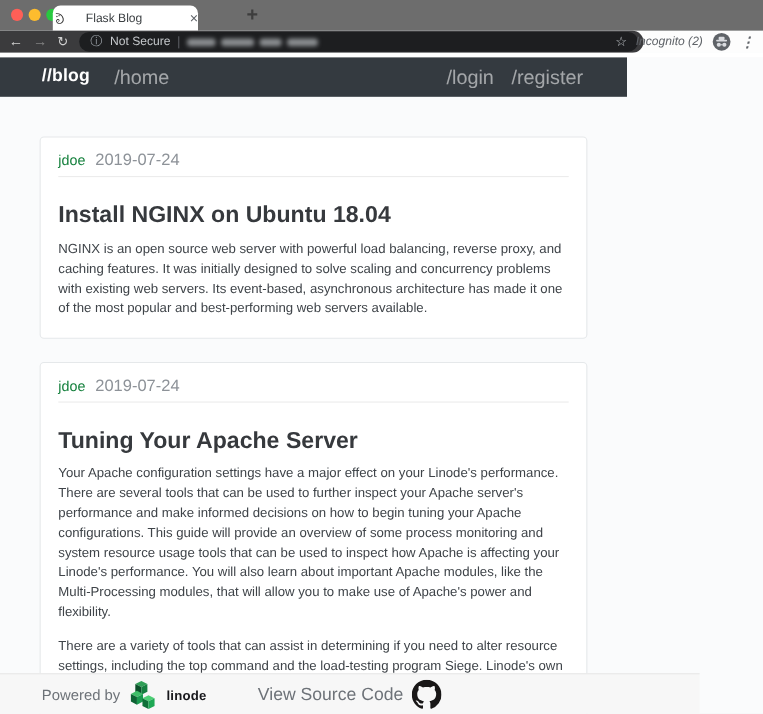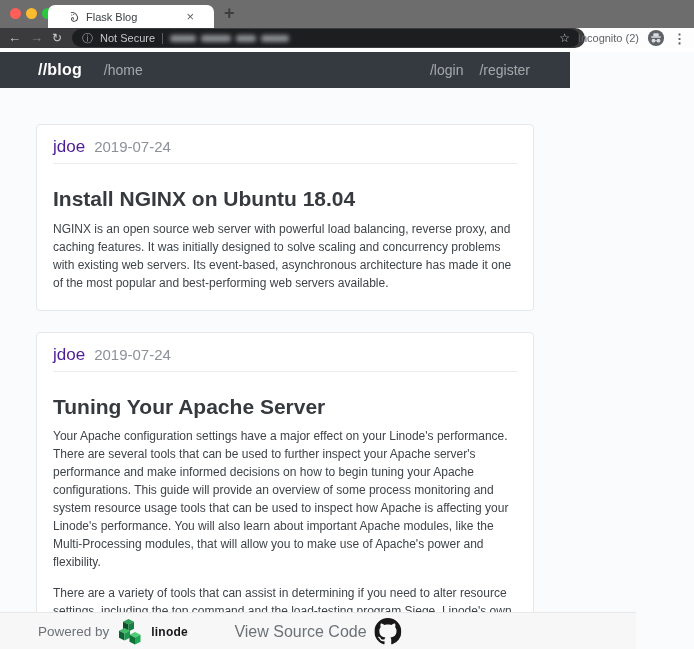--- a/index.html
+++ b/index.html
@@ -5,58 +5,58 @@
   html,body{margin:0;padding:0;background:#e0e0e0;}
   *{box-sizing:border-box;font-family:"Liberation Sans",sans-serif;}
   .screen{position:relative;width:694px;height:649px;overflow:hidden;background:#fafbfc;}
 
   
   .titlebar{position:absolute;top:0;left:0;width:694px;height:28px;background:#6d6d6d;}
   .tl{position:absolute;top:8px;width:11px;height:11px;border-radius:50%;}
   .tl.red{left:10px;background:#ff5f57;}
   .tl.yellow{left:26px;background:#fdbc2e;}
   .tl.green{left:42px;background:#28c83f;}
-  .tab{position:absolute;left:48px;top:5px;width:166px;height:23px;background:#fff;
-       border-radius:7px 7px 0 0;display:flex;align-items:center;padding:0 20px;gap:6px;}
+  .tab{position:absolute;left:48px;top:5px;width:132px;height:23px;background:#fff;
+       border-radius:7px 7px 0 0;display:flex;align-items:center;padding:0 0;gap:18px;}
   .tab .title{font-size:11px;color:#3c4043;flex:1;white-space:nowrap;overflow:hidden;}
   .tab .close{font-size:13px;color:#5f6368;line-height:1;cursor:default;}
   .newtab{position:absolute;left:224px;top:3px;font-size:18px;color:#3d3d3d;font-weight:bold;}
 
   .toolbar{position:absolute;top:28px;left:0;width:694px;height:20px;background:#fdfdfd;}
   .tool-dark{position:absolute;left:0;top:0;width:585px;height:20px;background:#3b3b3d;
              border-radius:0 11px 11px 0;}
   .navbtn{position:absolute;top:0;height:20px;line-height:20px;font-size:13px;color:#cfcfcf;}
   .navbtn.back{left:8px;}
   .navbtn.fwd{left:30px;color:#828282;}
   .navbtn.reload{left:52px;font-size:12px;}
   .omnibox{position:absolute;left:72px;top:1px;right:5px;height:18px;background:#1d1e20;
            border-radius:9px;display:flex;align-items:center;padding:0 10px;gap:7px;color:#c8cbce;}
   .omnibox .sec{font-size:11px;color:#c4c7ca;white-space:nowrap;}
   .omnibox .info{font-size:11px;color:#9aa0a6;line-height:1;}
   .omnibox .sep{width:1px;height:11px;background:#5a5d61;}
   .redacted{display:flex;gap:5px;align-items:center;filter:blur(2px);}
   .redacted i{display:block;height:7px;border-radius:3px;background:#8a8d90;}
   .omnibox .star{margin-left:auto;font-size:12px;color:#bfc3c7;}
-  .chrome-right{position:absolute;right:0;top:0;height:20px;display:flex;align-items:center;gap:8px;padding-right:8px;}
+  .chrome-right{position:absolute;right:0;top:0;height:20px;display:flex;align-items:center;gap:8px;padding-right:8px;font-style:italic;}
   .incog-label{font-size:11px;color:#5f6368;}
   .menu-dots{font-size:13px;color:#5f6368;font-weight:bold;}
   .chrome-gap{position:absolute;top:48px;left:0;width:694px;height:4px;background:#ffffff;}
 
   
   .page{position:absolute;top:52px;left:0;width:570px;bottom:0;background:#fafbfc;overflow:hidden;}
   .nav{height:36px;background:#343a40;display:flex;align-items:center;padding:0 40px 0 38px;}
   .brand{color:#fff;font-size:16px;font-weight:bold;letter-spacing:.2px;}
-  .navlink{color:rgba(255,255,255,.55);font-size:14px;text-decoration:none;}
+  .navlink{color:rgba(255,255,255,.55);font-size:18px;text-decoration:none;}
   .nav .left{display:flex;align-items:center;gap:22px;}
   .nav .right{margin-left:auto;display:flex;gap:16px;}
 
   .content{padding:36px 36px 0;}
   .card{background:#fff;border:1px solid #e5e8ea;border-radius:4px;padding:12px 16px 12px;margin-bottom:21px;}
   .meta{display:flex;align-items:baseline;gap:9px;padding-bottom:6px;border-bottom:1px solid #ececec;}
-  .author{color:#4c1d95;font-size:17px;text-decoration:none;}
+  .author{color:#15803d;font-size:13px;text-decoration:none;}
   .date{color:#8d9298;font-size:15px;}
   .post-title{font-size:21px;font-weight:600;color:#36393d;margin:22px 0 8px;line-height:1.22;}
   .card p{font-size:12px;line-height:18px;color:#3f4449;margin:0 0 13px;}
   .card p:last-child{margin-bottom:6px;}
 
   
   .footer{position:absolute;left:0;bottom:0;width:636px;height:37px;background:#f7f7f7;
           border-top:1px solid #e8e8e8;}
   .f-left{position:absolute;left:38px;top:0;height:37px;display:flex;align-items:center;gap:7px;}
   .f-center{position:absolute;left:50%;transform:translateX(-50%);top:0;height:37px;

